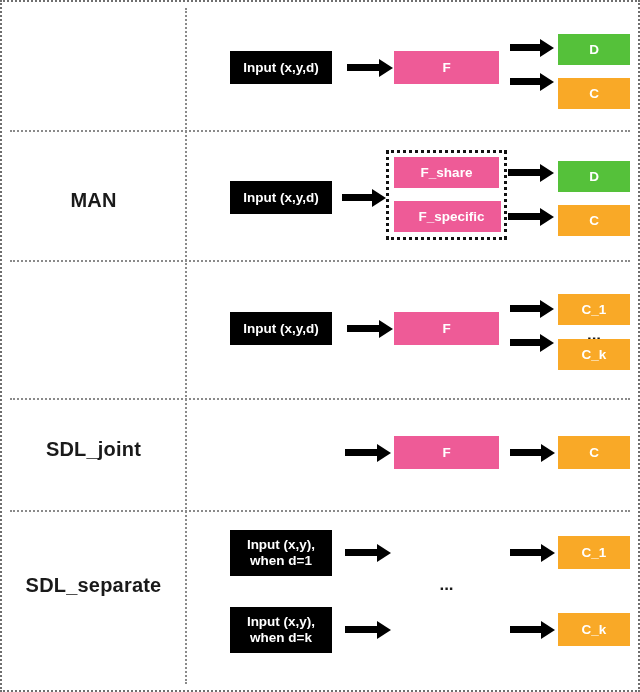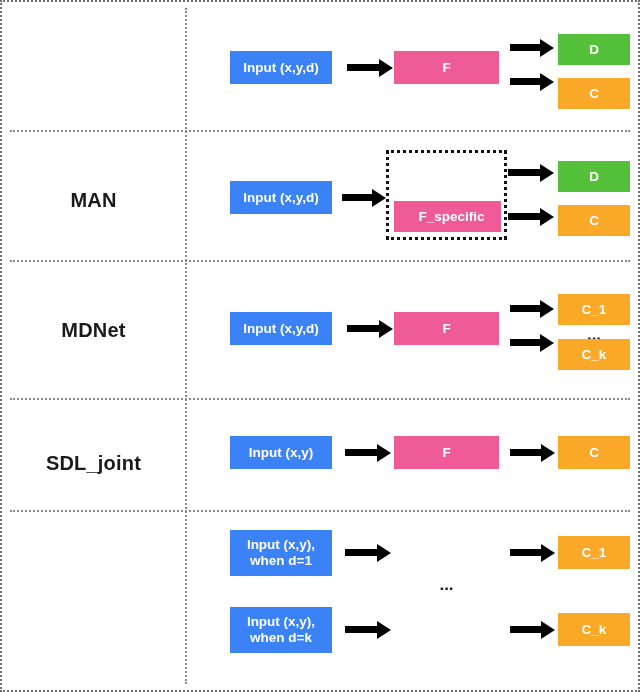--- a/index.html
+++ b/index.html
@@ -55,21 +55,21 @@
     display: flex;
     align-items: center;
     justify-content: center;
     color: #ffffff;
     font-weight: bold;
     font-size: 13.5px;
     line-height: 1.15;
     text-align: center;
     white-space: pre-line;
   }
-  .box.teal   { background: #3b82f6; }
+  .box.teal   { background: #000000; }
   .box.pink   { background: #EE5B97; }
   .box.green  { background: #55C13A; }
   .box.orange { background: #F9A927; }
 
   
   .group-dash {
     position: absolute;
     box-sizing: border-box;
     border: 3px dotted #111111;
     background: transparent;
@@ -146,35 +146,35 @@
 
   <div class="box teal" style="left:228px; top:179px; width:102px; height:33px;">Input (x,y,d)</div>
 
   <div class="arrow" style="left:340px; top:192px; width:44px;">
     <div class="shaft" style="width:32px;"></div>
       <div class="head"></div>
   </div>
 
   <div class="group-dash" style="left:384px; top:148px; width:121px; height:90px;"></div>
 
+  <div class="box pink" style="left:392px; top:155px; width:105px; height:31px;">F_share</div>
   <div class="box pink" style="left:392px; top:199px; width:107px; height:31px;padding-left:8px;">F_specific</div>
 
   <div class="arrow" style="left:506px; top:167px; width:46px;">
     <div class="shaft" style="width:34px;"></div>
       <div class="head"></div>
   </div>
   <div class="arrow" style="left:506px; top:211px; width:46px;">
     <div class="shaft" style="width:34px;"></div>
       <div class="head"></div>
   </div>
 
   <div class="box green" style="left:556px; top:159px; width:72px; height:31px;">D</div>
   <div class="box orange" style="left:556px; top:203px; width:72px; height:31px;">C</div>
 
-  <div class="row-label" style="top:318px;">MDNet</div>
 
   <div class="box teal" style="left:228px; top:310px; width:102px; height:33px;">Input (x,y,d)</div>
 
   <div class="arrow" style="left:345px; top:323px; width:46px;">
     <div class="shaft" style="width:34px;"></div>
       <div class="head"></div>
   </div>
 
   <div class="box pink" style="left:392px; top:310px; width:105px; height:33px;">F</div>
 
@@ -184,38 +184,38 @@
   </div>
   <div class="arrow" style="left:508px; top:337px; width:44px;">
     <div class="shaft" style="width:32px;"></div>
       <div class="head"></div>
   </div>
 
   <div class="box orange" style="left:556px; top:292px; width:72px; height:31px;">C_1</div>
   <div class="ellipsis" style="left:556px; top:324px; width:72px;">...</div>
   <div class="box orange" style="left:556px; top:337px; width:72px; height:31px;">C_k</div>
 
-  <div class="row-label" style="top:451px;">SDL_joint</div>
-
-  <div class="box teal" style="left:228px; top:434px; width:102px; height:33px;">Input (x,y)</div>
+  <div class="row-label" style="top:437px;">SDL_joint</div>
+
 
   <div class="arrow" style="left:343px; top:447px; width:46px;">
     <div class="shaft" style="width:34px;"></div>
       <div class="head"></div>
   </div>
 
   <div class="box pink" style="left:392px; top:434px; width:105px; height:33px;">F</div>
 
   <div class="arrow" style="left:508px; top:447px; width:45px;">
     <div class="shaft" style="width:33px;"></div>
       <div class="head"></div>
   </div>
 
   <div class="box orange" style="left:556px; top:434px; width:72px; height:33px;">C</div>
 
+  <div class="row-label" style="top:573px;">SDL_separate</div>
 
   <div class="box teal" style="left:228px; top:528px; width:102px; height:46px;">Input (x,y),
 when d=1</div>
 
   <div class="arrow" style="left:343px; top:547px; width:46px;">
     <div class="shaft" style="width:34px;"></div>
       <div class="head"></div>
   </div>
 
 

